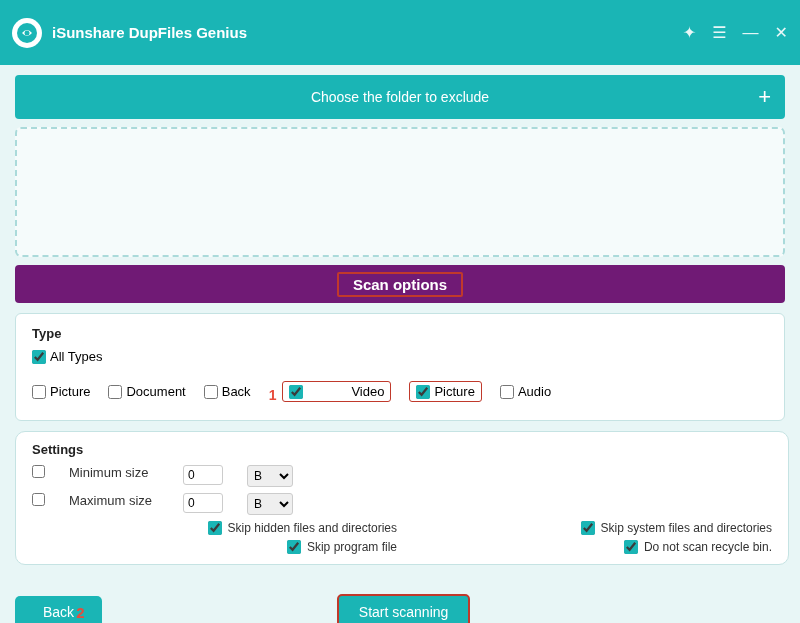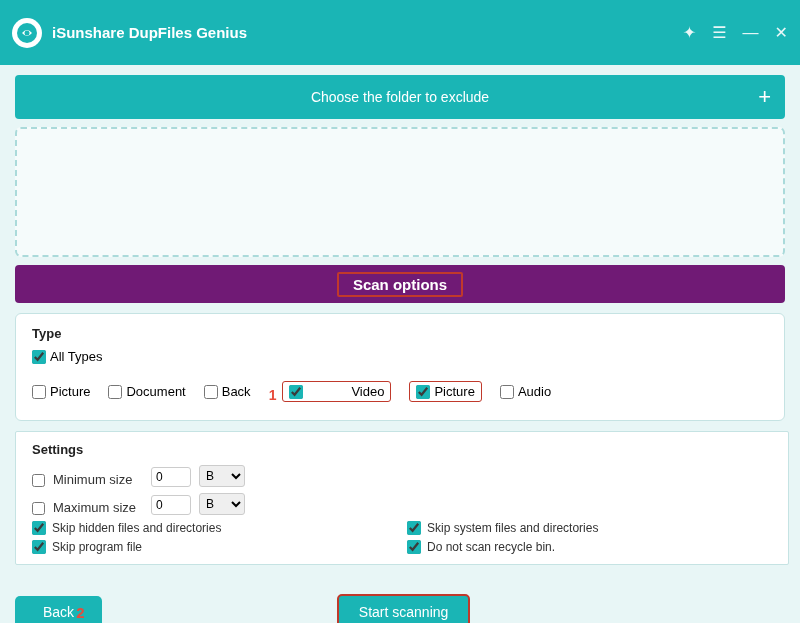--- a/index.html
+++ b/index.html
@@ -163,30 +163,30 @@
       color: #e74c3c;
       font-size: 14px;
       font-weight: bold;
       margin-right: 6px;
     }
 
     
     .settings-panel {
       margin: 0 11px 8px 15px;
       border: 1px solid #c5e3e3;
-      border-radius: 2px;
+      border-radius: 10px;
       background: white;
       padding: 10px 16px;
       flex-shrink: 0;
     }
 
     .settings-row {
       display: flex;
-      align-items: flex-end;
-      gap: 8px;
+      align-items: flex-start;
+      gap: 24px;
       margin-bottom: 6px;
     }
 
     .settings-row label {
       min-width: 90px;
       color: #333;
     }
 
     .settings-row input[type="number"] {
       width: 40px;
@@ -210,20 +210,21 @@
       gap: 5px 10px;
       margin-top: 4px;
     }
 
     .settings-check-item {
       display: flex;
       align-items: center;
       gap: 6px;
       font-size: 12px;
       color: #333;
+      justify-content: flex-end;
     }
 
     .settings-check-item input[type="checkbox"] {
       width: 14px;
       height: 14px;
       accent-color: #1ab5b5;
     }
 
     
     .footer {

